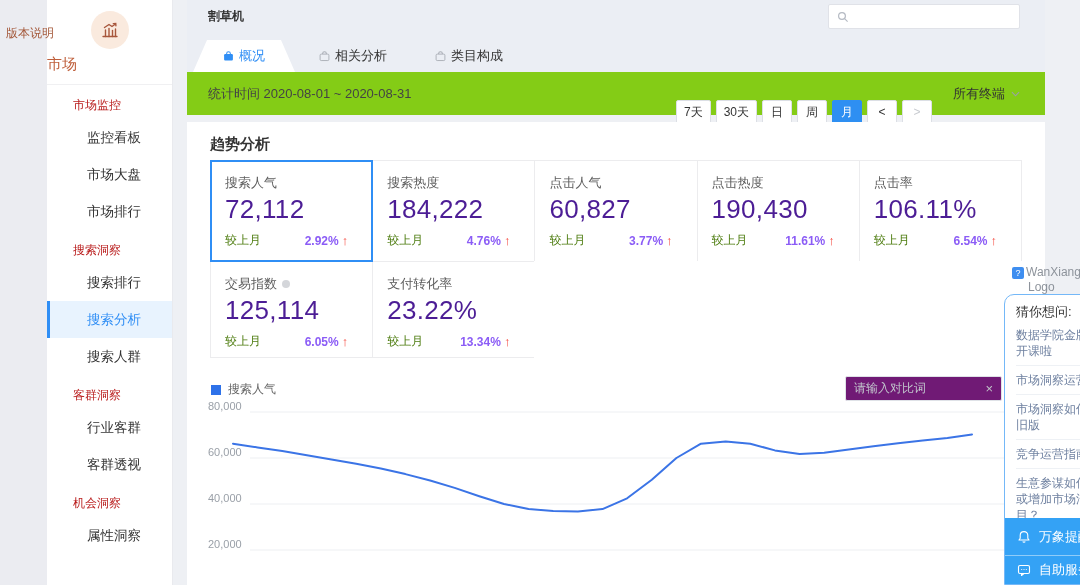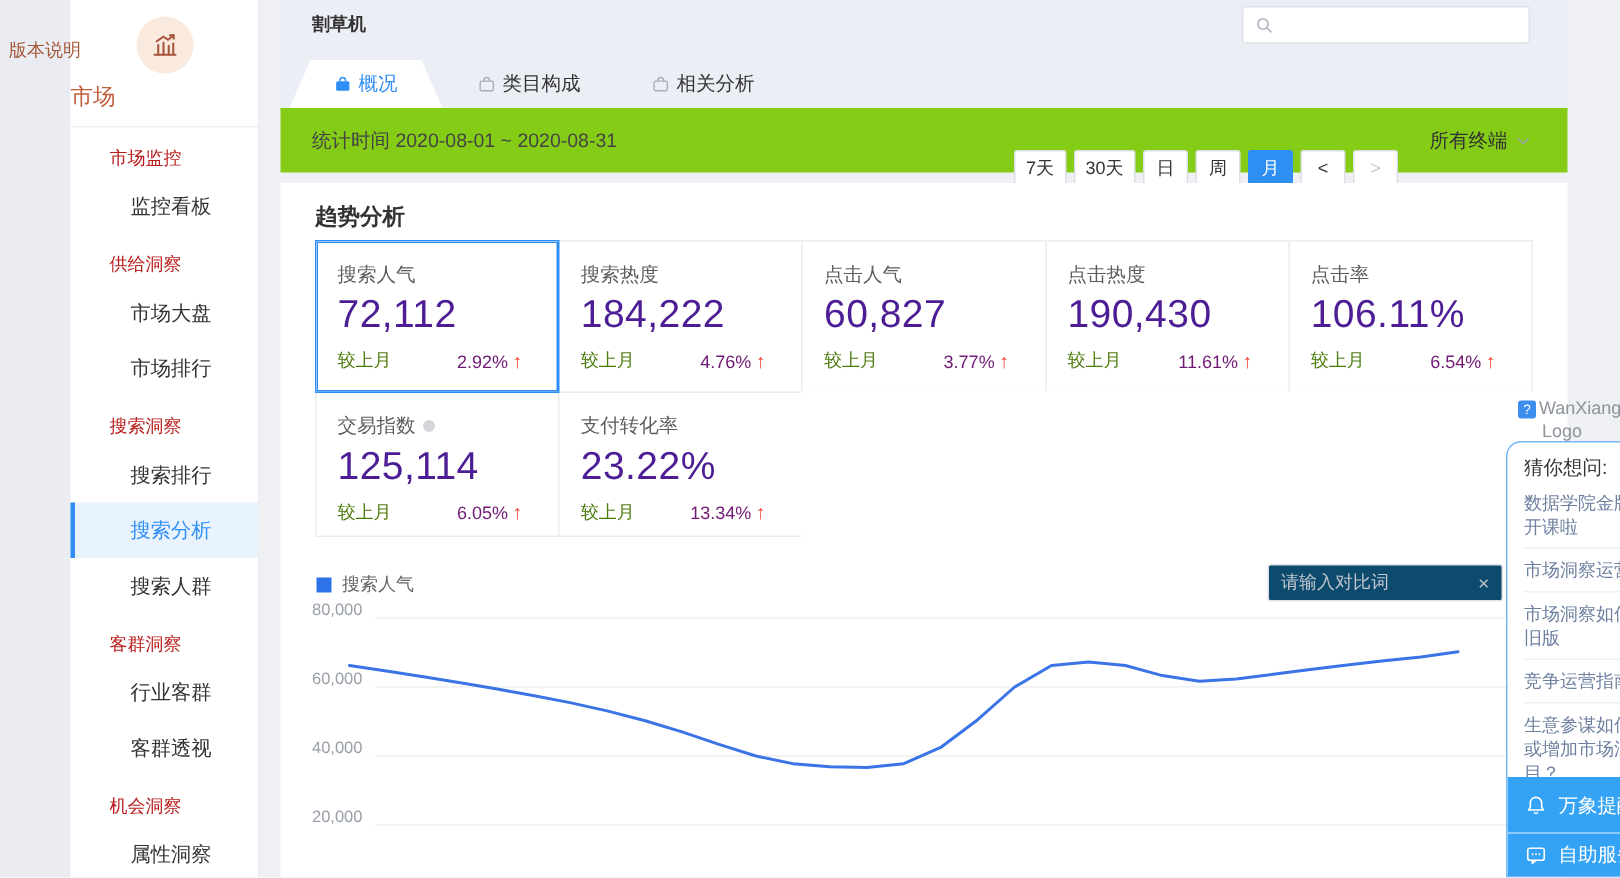--- a/index.html
+++ b/index.html
@@ -48,28 +48,28 @@
   .trend-card { position:absolute; top:122px; left:0; width:858px; height:463px; background:#fff; }
   .trend-title { position:absolute; left:23px; top:13px; font-size:15px; font-weight:bold; color:#333; }
   .metrics { position:absolute; left:23px; top:38px; width:812px; display:grid; grid-template-columns:repeat(5,1fr); grid-template-rows:101px 96px; padding-top:1px; padding-left:1px; }
   .mcard { border:1px solid #ececee; margin:-1px 0 0 -1px; padding:13px 14px 0; background:#fff; cursor:pointer; }
   .mcard.selected { position:relative; z-index:2; border-color:#2f8ef5; box-shadow:inset 0 0 0 1px #2f8ef5; }
   .mcard .mlabel { font-size:13px; color:#5d5d5d; margin-bottom:3px; display:flex; align-items:center; gap:5px; }
   .info-dot { width:8px; height:8px; border-radius:50%; background:#d4d6da; display:inline-block; }
   .mcard .mvalue { font-size:26px; color:#4c1d95; line-height:28px; letter-spacing:.3px; }
   .mcard .mdelta { margin-top:9px; display:flex; justify-content:space-between; align-items:center; padding-right:10px; }
   .vs-label { font-size:12px; color:#4d7c0f; }
-  .delta-val { font-size:12px; color:#701a75; }
+  .delta-val { font-size:12px; color:#8b5cf6;font-weight:bold; }
   .up-arrow { color:#f5483d; font-weight:bold; font-size:13px; margin-left:3px; }
   .mcard.empty { border:none; box-shadow:none; cursor:default; }
 
   .legend-row { position:absolute; left:24px; top:259px; display:flex; align-items:center; gap:7px; cursor:pointer; }
   .legend-swatch { width:10px; height:10px; background:#2e72e9; }
   .legend-label { font-size:12px; color:#666; }
-  .compare-input { position:absolute; left:658px; top:254px; width:157px; height:25px; border:1px solid #dfe2e7; border-radius:2px; display:flex; align-items:center; justify-content:space-between; padding:0 8px; background:#0c4a6e; cursor:text; }
+  .compare-input { position:absolute; left:658px; top:254px; width:157px; height:25px; border:1px solid #dfe2e7; border-radius:2px; display:flex; align-items:center; justify-content:space-between; padding:0 8px; background:#701a75; cursor:text; }
   .compare-placeholder { font-size:12px; color:#c2c6cd; }
   .compare-clear { color:#c0c3c9; font-size:13px; cursor:pointer; }
 
   .chart-wrap { position:absolute; left:17px; top:278px; width:820px; height:185px; }
 
   
   .wx-logo { position:absolute; left:1012px; top:265px; z-index:20; font-size:12px; color:#8d939b; line-height:15px; }
   .wx-logo .l1 { display:flex; align-items:center; gap:2px; }
   .wx-logo .l2 { margin-left:16px; }
   .bimg { width:12px; height:12px; background:#3e8ef0; color:#fff; border-radius:2px; font-size:9px; line-height:12px; text-align:center; display:inline-block; flex:none; }
@@ -99,21 +99,20 @@
           <path d="M15.5 16.5V9"></path>
         <path d="M4.5 7.5l4.5-3 3 2 3.5-2.5"></path>
           <path d="M13.3 3.6l2.4-.2.2 2.4"></path>
       </svg>
     </div>
     <div class="logo-text">市场</div>
   </div>
   <div class="menu">
     <div class="group-header">市场监控</div>
     <div class="menu-item">监控看板</div>
-    <div class="group-header">供给洞察</div>
     <div class="menu-item">市场大盘</div>
     <div class="menu-item">市场排行</div>
     <div class="group-header">搜索洞察</div>
     <div class="menu-item">搜索排行</div>
     <div class="menu-item active">搜索分析</div>
     <div class="menu-item">搜索人群</div>
     <div class="group-header">客群洞察</div>
     <div class="menu-item">行业客群</div>
     <div class="menu-item">客群透视</div>
     <div class="group-header">机会洞察</div>
@@ -142,30 +141,30 @@
         </span>
         <span>概况</span>
       </div>
       <div class="tab">
         <span class="tab-ico">
           <svg width="11" height="11" viewBox="0 0 12 12">
               <path d="M4 3.4V2.8a2 2 0 0 1 4 0v.6" fill="none" stroke="currentColor" stroke-width="1.1"></path>
               <rect x="1.2" y="3.4" width="9.6" height="7" rx="1.2" fill="none" stroke="currentColor"></rect>
             </svg>
         </span>
-        <span>类目构成</span>
+        <span>相关分析</span>
       </div>
       <div class="tab">
         <span class="tab-ico">
           <svg width="11" height="11" viewBox="0 0 12 12">
               <path d="M4 3.4V2.8a2 2 0 0 1 4 0v.6" fill="none" stroke="currentColor" stroke-width="1.1"></path>
               <rect x="1.2" y="3.4" width="9.6" height="7" rx="1.2" fill="none" stroke="currentColor"></rect>
             </svg>
         </span>
-        <span>相关分析</span>
+        <span>类目构成</span>
       </div>
     </div>
   </div>
 
   <div class="stats-row">
     <span class="stats-time">统计时间 2020-08-01 ~ 2020-08-31</span>
     <div class="range-controls">
       <div class="range-btn">7天</div>
       <div class="range-btn">30天</div>
       <div class="range-btn">日</div>

